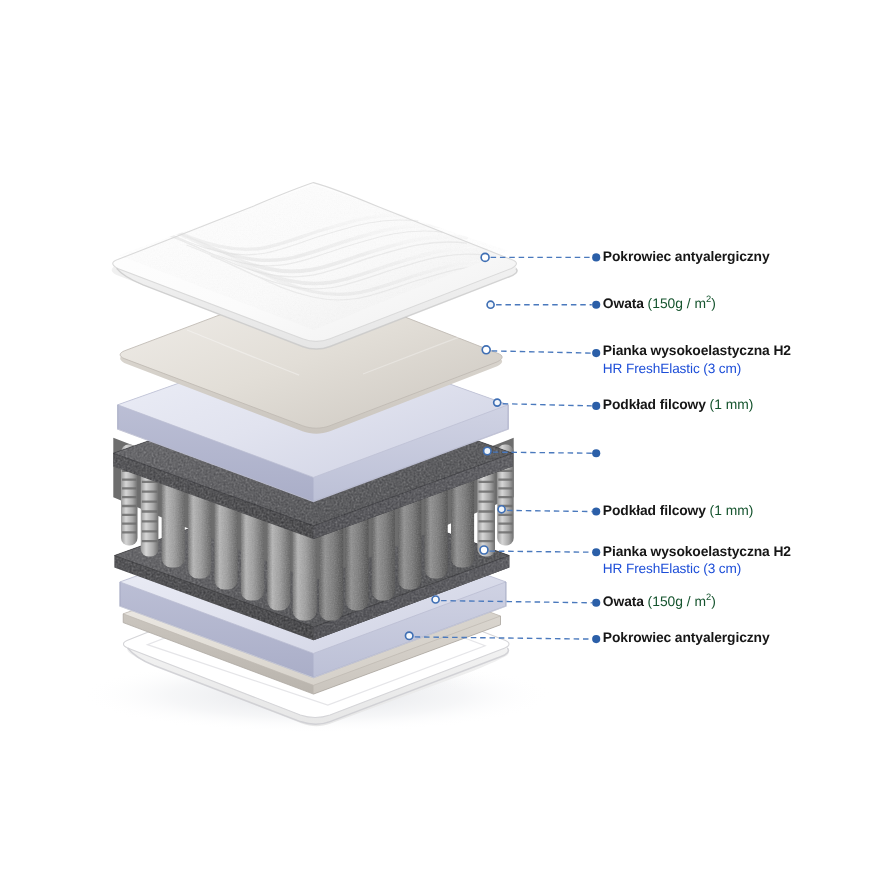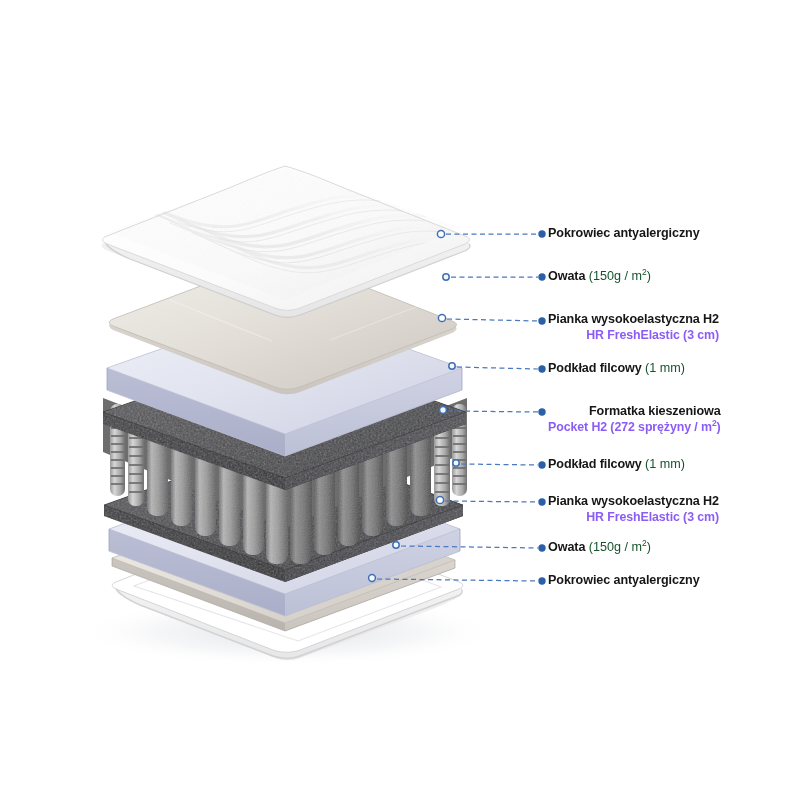--- a/index.html
+++ b/index.html
@@ -19,40 +19,39 @@
 
   
   .labels{
     position:absolute;left:548px;top:0;width:252px;height:800px;
     pointer-events:none;
   }
   .label-row{
     position:absolute;left:0;
     pointer-events:auto;
     white-space:nowrap;
-    text-align:right;
   }
   .label-title{
     font-size:12.6px;
     font-weight:bold;
     color:#161616;
     letter-spacing:-0.1px;
     line-height:15px;
     display:block;
   }
   .label-title .sub-inline{
     font-weight:normal;
     color:#14532d;
     letter-spacing:0;
   }
   .label-sub{
     display:block;
     font-size:12.4px;
-    font-weight:bold;
-    color:#8b5cf6;
+    font-weight:normal;
+    color:#1d4ed8;
     line-height:15px;
     letter-spacing:-0.1px;
     margin-top:1px;
   }
   .sup{font-size:8.5px;vertical-align:super;line-height:0;}
 </style>
 </head>
 <body>
 
 <div id="stage">
@@ -467,24 +466,20 @@
 
     <div class="label-row" style="top:312px;">
       <span class="label-title">Pianka wysokoelastyczna H2</span>
       <span class="label-sub">HR FreshElastic (3 cm)</span>
     </div>
 
     <div class="label-row" style="top:361px;">
       <span class="label-title"><span>Podkład filcowy</span> <span class="sub-inline">(1 mm)</span></span>
     </div>
 
-    <div class="label-row" style="top:404px;">
-      <span class="label-title">Formatka kieszeniowa</span>
-      <span class="label-sub">Pocket H2 (272 sprężyny / m<span class="sup">2</span>)</span>
-    </div>
 
     <div class="label-row" style="top:457px;">
       <span class="label-title"><span>Podkład filcowy</span> <span class="sub-inline">(1 mm)</span></span>
     </div>
 
     <div class="label-row" style="top:494px;">
       <span class="label-title">Pianka wysokoelastyczna H2</span>
       <span class="label-sub">HR FreshElastic (3 cm)</span>
     </div>
 

